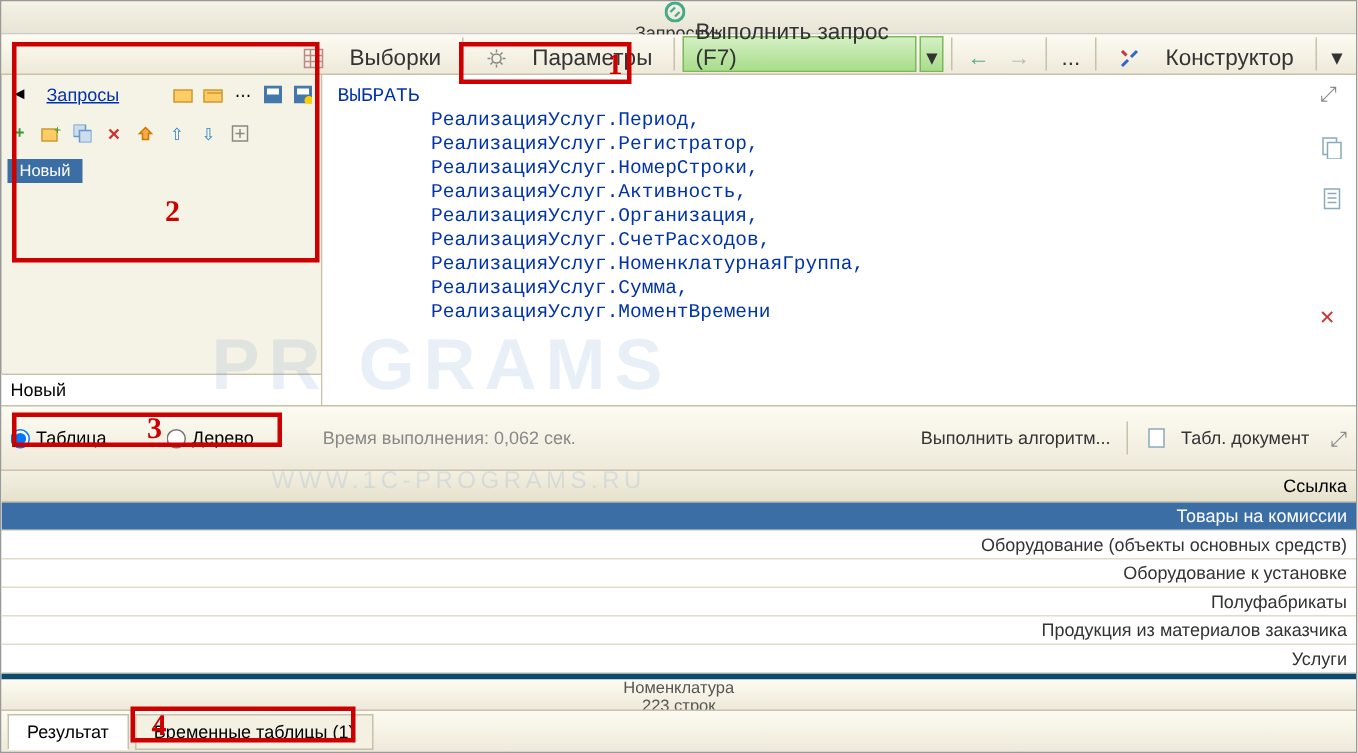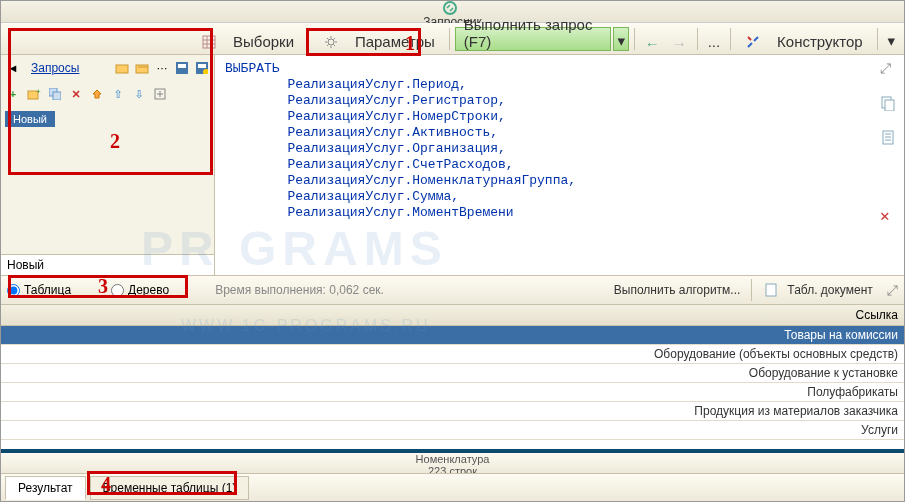--- a/index.html
+++ b/index.html
@@ -22,21 +22,21 @@
 .lpanel-toolbar { height: 26px; display: flex; align-items: center; padding: 2px 4px; gap: 4px; flex-wrap: wrap; }
 .lpanel-toolbar2 { height: 26px; display: flex; align-items: center; padding: 2px 4px; gap: 5px; }
 .lpanel-label { padding: 2px 6px; }
 .lpanel-label a { color: #0033aa; text-decoration: underline; font-size: 12px; }
 .smico { width: 16px; height: 16px; display: inline-flex; align-items: center; justify-content: center; }
 .tab-chip { background: #3b6ea5; color: #fff; padding: 2px 8px; font-size: 11px; display: inline-block; margin: 4px; }
 .lpanel-footer { margin-top: auto; border-top: 1px solid #c7c1ab; padding: 3px 6px; font-size: 12px; background: #fff; }
 .codearea { flex: 1; background: #fff; position: relative; font-family: "Courier New", monospace; font-size: 13px; color: #0033aa; padding: 6px 10px; overflow: auto; white-space: pre; line-height: 16px; }
 .coderight { position: absolute; right: 6px; top: 6px; display: flex; flex-direction: column; gap: 16px; align-items: center; }
 .coderight .ico { width: 18px; height: 18px; cursor: pointer; color: #888; }
-.midbar { height: 30px; background: linear-gradient(#fdfbf2,#eee9d9); border-top: 1px solid #c7c1ab; border-bottom: 1px solid #c7c1ab; display: flex; align-items: center; padding: 0 6px; gap: 10px; }
+.midbar { height: 44px; background: linear-gradient(#fdfbf2,#eee9d9); border-top: 1px solid #c7c1ab; border-bottom: 1px solid #c7c1ab; display: flex; align-items: center; padding: 0 6px; gap: 10px; }
 .radio { display: flex; align-items: center; gap: 4px; font-size: 12px; }
 .radio input { margin: 0; }
 .midlabel { color: #888; font-size: 12px; margin-left: 36px; }
 .midright { margin-left: auto; display: flex; align-items: center; gap: 8px; }
 .linkbtn { color: #333; font-size: 12px; cursor: pointer; }
 .grid { flex: 1; background: #fff; overflow: auto; border-bottom: 4px solid #0c4a6e; text-align: right; }
 .grid-header { background: linear-gradient(#f4f0e2,#e6e1cd); border-bottom: 1px solid #c7c1ab; padding: 3px 6px; font-size: 12px; }
 .grid-row { border-bottom: 1px solid #e0dcc8; padding: 2px 6px; font-size: 12px; color: #333; }
 .grid-row.sel { background: #3b6ea5; color: #fff; }
 .statusbar { height: 20px; background: linear-gradient(#fdfbf2,#eee9d9); display: flex; align-items: center; padding: 0 8px; font-size: 11px; color: #555; flex-direction: column; }

